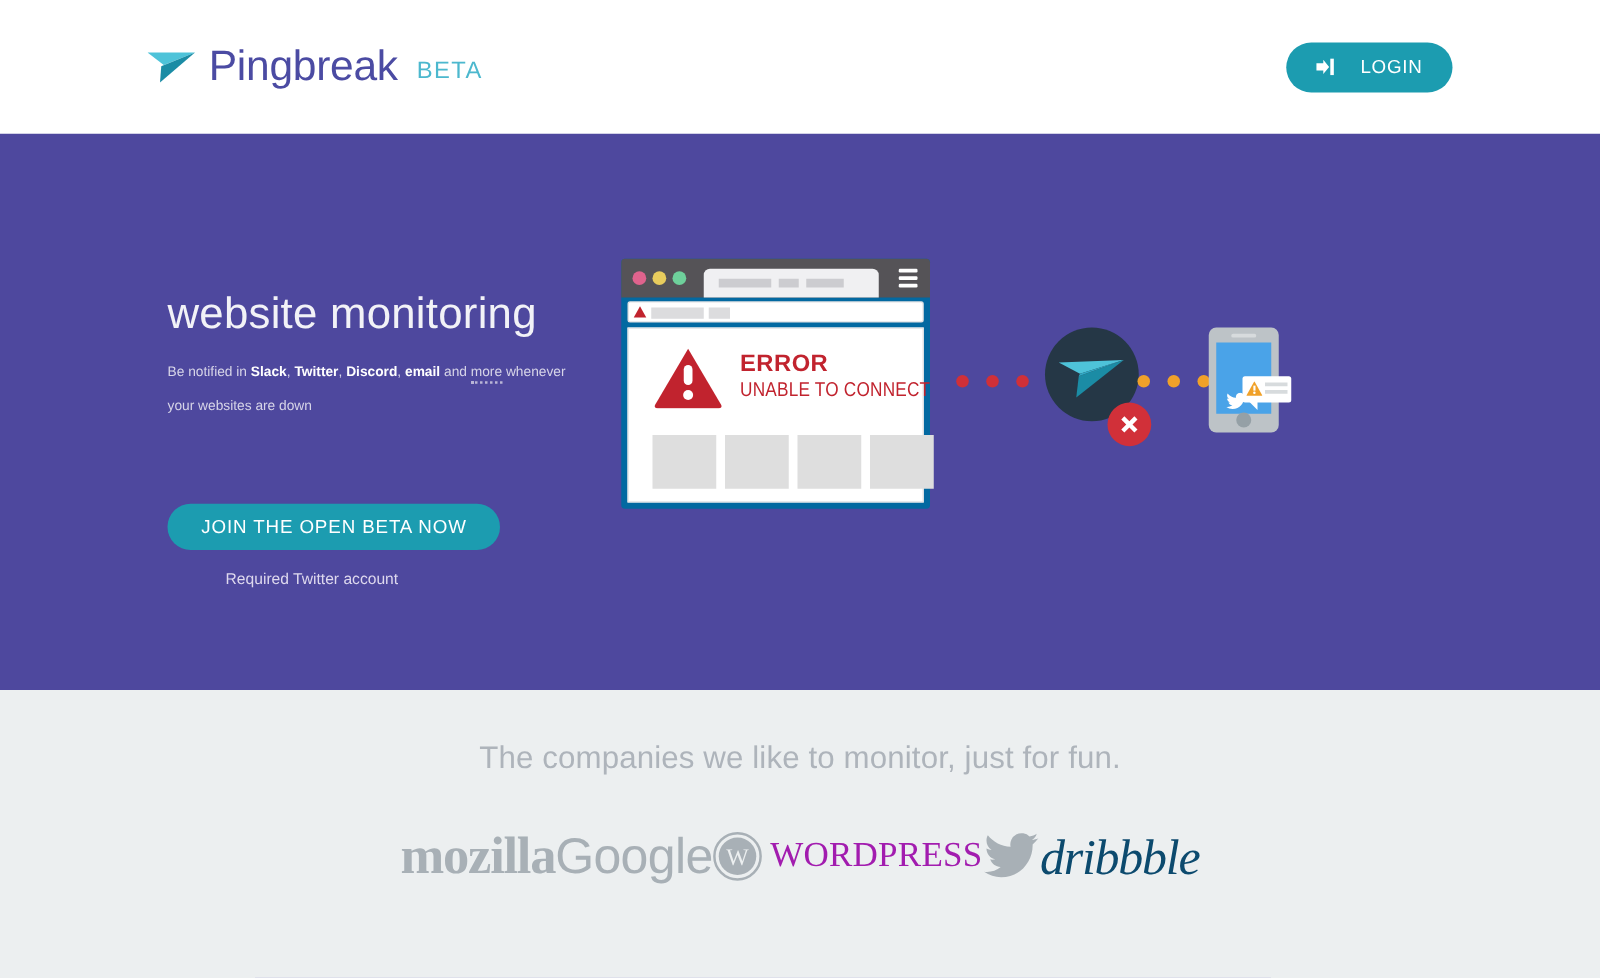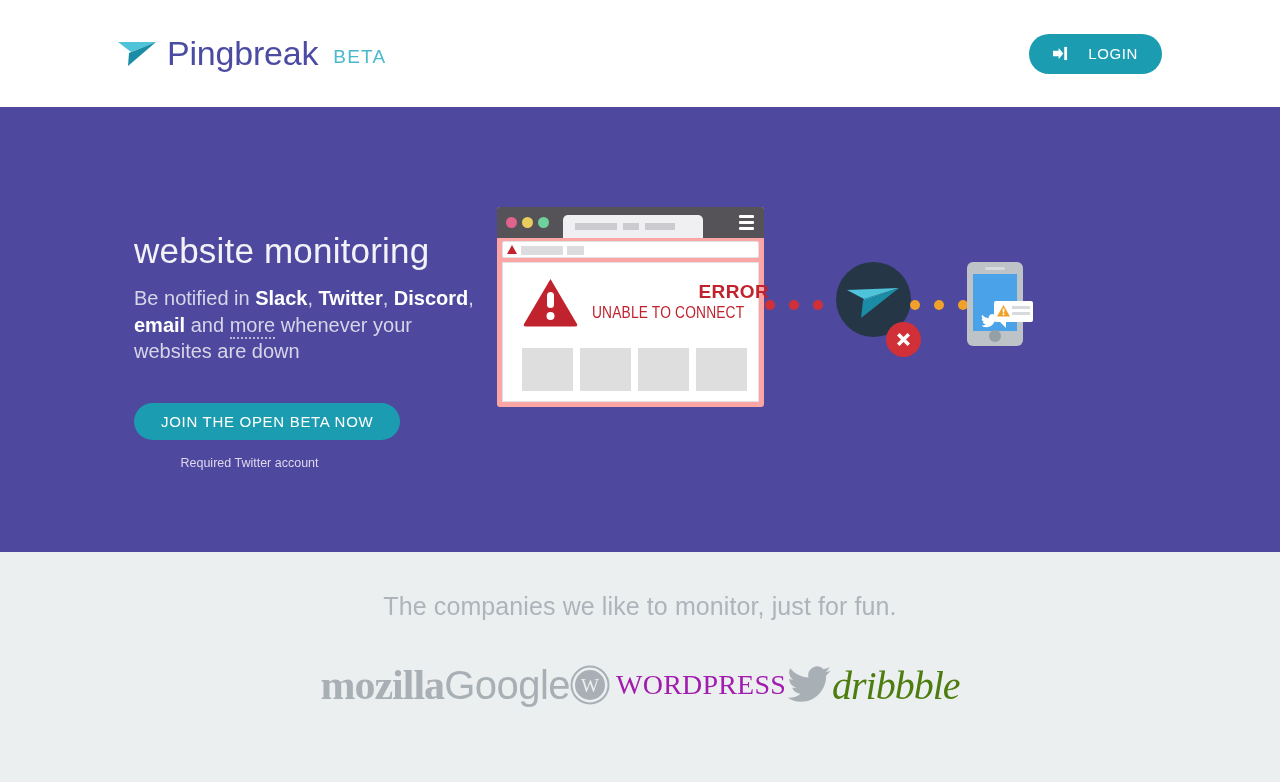--- a/index.html
+++ b/index.html
@@ -71,21 +71,21 @@
   }
   .hero-title {
     font-size: 35px;
     line-height: 44px;
     color: #f2f2f7;
     font-weight: 400;
     letter-spacing: 0.2px;
   }
   .hero-sub {
     margin-top: 12px;
-    font-size: 20px;
+    font-size: 11px;
     line-height: 26.5px;
     color: #d7d5e8;
     font-weight: 400;
   }
   .hero-sub b { color: #ffffff; font-weight: 700; }
   .hero-sub .more {
     border-bottom: 2px dotted #b9b5d6;
     padding-bottom: 1px;
   }
   .cta-button {
@@ -116,25 +116,24 @@
   
   .illustration {
     position: absolute;
     left: 497px;
     top: 100px;
     width: 540px;
     height: 210px;
   }
   .browser {
     position: absolute; left: 0; top: 116px;
-    width: 267px; height: 200px;
-    background: #fca5a5;
+    width: 247px; height: 200px;
+    background: #0369a1;
     border-radius: 3px;
     top: 0;
-    text-align: right;
   }
   .browser-bar {
     height: 31px; background: #555357;
     border-radius: 3px 3px 0 0;
     position: relative;
   }
   .dot { width: 11px; height: 11px; border-radius: 50%; position: absolute; top: 10px; }
   .dot.d1 { left: 9px;  background: #e0638d; }
   .dot.d2 { left: 25px; background: #e8cc5d; }
   .dot.d3 { left: 41px; background: #6ed09b; }
@@ -238,21 +237,21 @@
     align-items: center;
     justify-content: center;
     color: #a8b0b6;
   }
   .logo-mozilla { font-size: 42px; font-weight: 700; letter-spacing: -1px; color: #a8b0b6; font-family: "Liberation Serif", serif; }
   .logo-google { font-size: 40px; color: #a8b0b6; letter-spacing: -0.5px; font-family: "Liberation Sans", sans-serif; }
   .logo-wordpress { display: flex; align-items: center; gap: 6px; }
   .wp-mark { width: 40px; height: 40px; display: block; }
   .wp-text { font-family: "Liberation Serif", serif; font-size: 28px; color: #a21caf; letter-spacing: 0.2px; }
   .logo-twitter svg { width: 46px; height: 38px; display: block; }
-  .logo-dribbble { font-family: "Liberation Serif", serif; font-size: 40px; font-style: italic; color: #4d7c0f; letter-spacing: -1px; }
+  .logo-dribbble { font-family: "Liberation Serif", serif; font-size: 40px; font-style: italic; color: #0c4a6e; letter-spacing: -1px; }
 </style>
 </head>
 <body>
 
 <header class="site-header">
   <div class="brand">
     <svg class="brand-mark" viewBox="0 0 40 30">
       <path d="M0 3 L38 3 L13 13 Z" fill="#4ec3d9"></path>
       <path d="M38 3 L10 27 L11 14 Z" fill="#1b8ca5"></path>
       <path d="M38 3 L13 13 L11 14 Z" fill="#30a8c4"></path>

